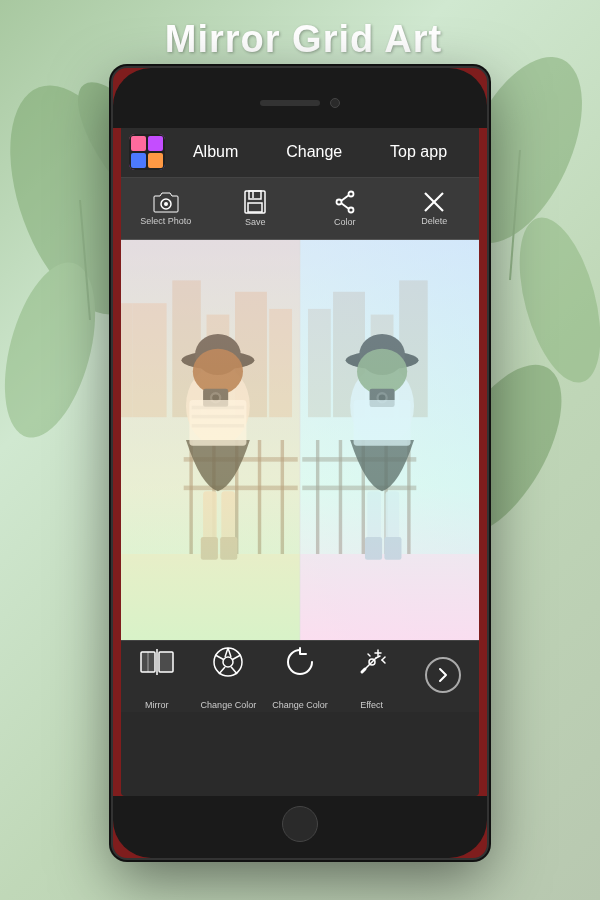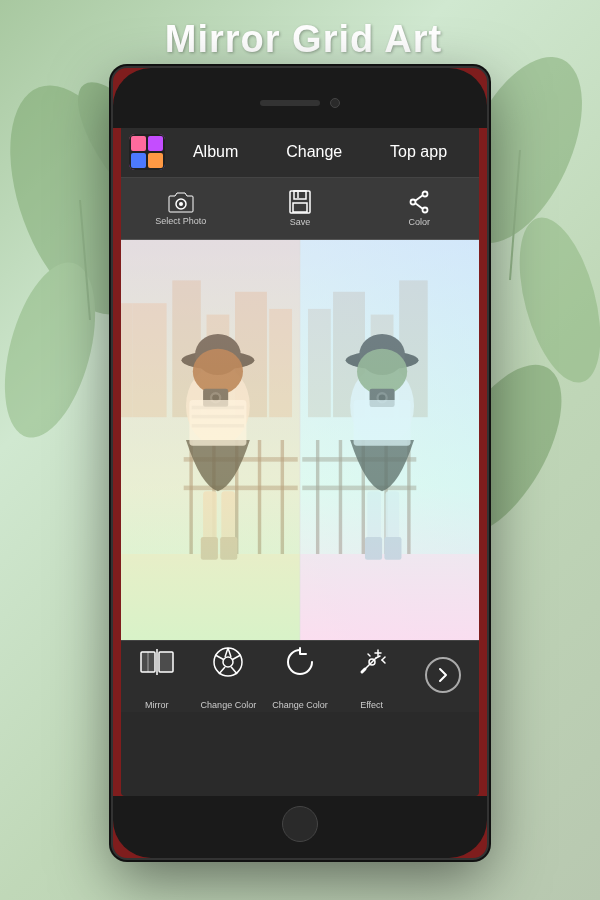--- a/index.html
+++ b/index.html
@@ -340,20 +340,29 @@
             <circle cx="18" cy="4" r="2.5"></circle>
             <circle cx="6" cy="12" r="2.5"></circle>
             <circle cx="18" cy="20" r="2.5"></circle>
             <line x1="8.3" y1="10.8" x2="15.7" y2="5.2"></line>
             <line x1="8.3" y1="13.2" x2="15.7" y2="18.8"></line>
           </svg>
         </div>
         <span class="toolbar-label">Color</span>
       </div>
 
+      <div class="toolbar-item">
+        <div class="toolbar-icon">
+          <svg width="22" height="22" viewBox="0 0 22 22" fill="none" stroke="white" stroke-width="2.2">
+            <line x1="2" y1="2" x2="20" y2="20"></line>
+            <line x1="20" y1="2" x2="2" y2="20"></line>
+          </svg>
+        </div>
+        <span class="toolbar-label">Delete</span>
+      </div>
     </div>
 
     <div class="image-area">
 
       <svg width="100%" height="100%" viewBox="0 0 314 400" preserveAspectRatio="xMidYMid slice">
 
         <defs>
           <linearGradient id="skyGrad" x1="0%" y1="0%" x2="0%" y2="100%">
             <stop offset="0%" style="stop-color:#c8e8f8;stop-opacity:1"></stop>
             <stop offset="100%" style="stop-color:#e8f4e8;stop-opacity:1"></stop>

